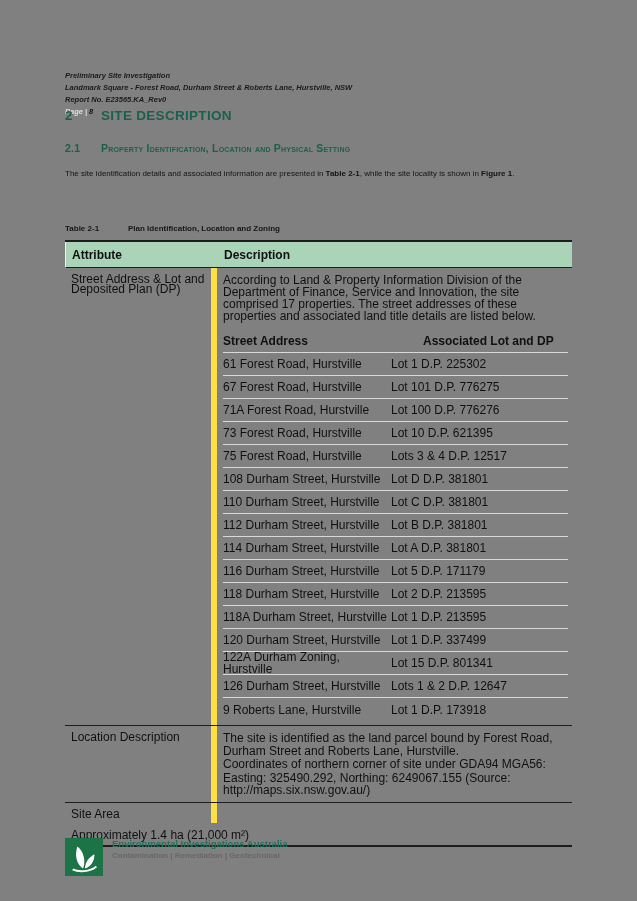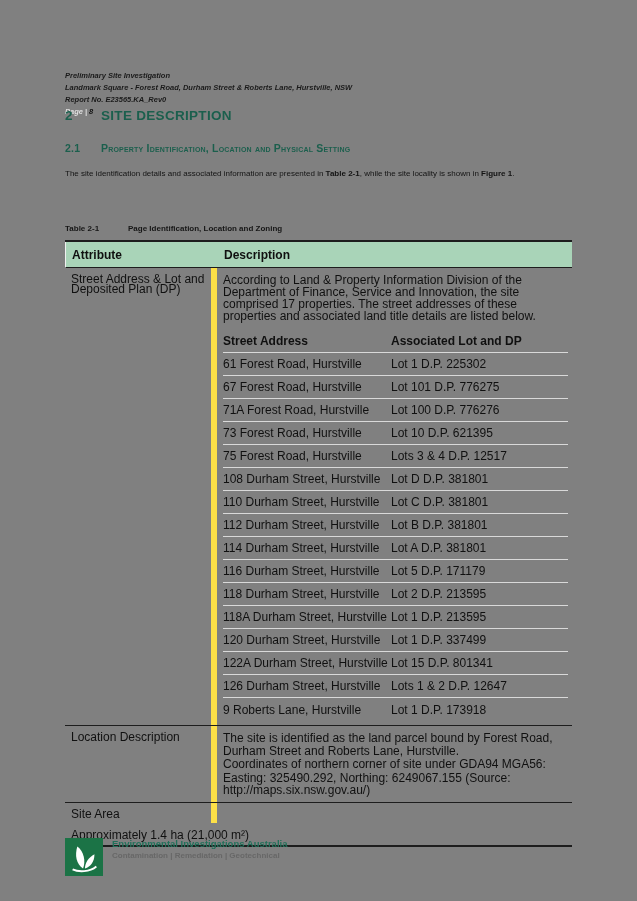--- a/index.html
+++ b/index.html
@@ -37,21 +37,21 @@
   .trow:last-child { border-bottom:none;flex-direction:column; }
   .attr-cell { width:152px; padding:6px 6px 4px 6px; border-right:6px solid #fde047; line-height:10px; color:#101010; }
   .desc-cell { flex:1; padding:6px 4px 4px 6px; line-height:12px; color:#101010; }
 
   
   .ntable { margin-top:8px; }
   .nrow { display:flex; align-items:center; height:23px; border-bottom:1px solid #d9d9d9; }
   .nrow:last-child { border-bottom:none; }
   .nrow .na { width:168px; }
   .nrow .nb { flex:1; }
-  .nhead { font-weight:700; }
+  .nhead { font-weight:700;gap:32px; }
 
   .loc-line { margin-bottom:1px; line-height:12.5px; }
 
   
   .footer { position:absolute; left:65px; top:838px; display:flex; align-items:flex-start; }
   .logo { width:38px; height:38px; }
   .brand { margin-left:9px; }
   .brand .company { color:#22705a; font-weight:700; font-size:9.5px; line-height:12px; }
   .brand .tagline { color:#676767; font-weight:700; font-size:8px; line-height:12px; }
 </style>
@@ -73,21 +73,21 @@
   </div>
   <div class="content h2" style="position:absolute;">
     <span class="num">2.1</span>
     <span>Property Identification, Location and Physical Setting</span>
   </div>
 
   <p class="content intro" style="position:absolute;"><span>The site identification details and associated information are presented in </span><b>Table 2-1</b><span>, while the site locality is shown in </span><b>Figure 1</b><span>.</span></p>
 
   <div class="content caption" style="position:absolute;">
     <span class="lbl">Table 2-1</span>
-    <span>Page Identification, Location and Zoning</span>
+    <span>Plan Identification, Location and Zoning</span>
   </div>
 
   <div class="content ei-table" style="position:absolute;">
     <div class="thead">
       <div class="c1">Attribute</div>
       <div class="c2">Description</div>
     </div>
 
     <div class="trow">
       <div class="attr-cell">Street Address &amp; Lot and Deposited Plan (DP)</div>
@@ -159,21 +159,21 @@
     <div class="na">118A Durham Street, Hurstville</div>
     <div class="nb">Lot 1 D.P. 213595</div>
   </div>
 
   <div class="nrow">
     <div class="na">120 Durham Street, Hurstville</div>
     <div class="nb">Lot 1 D.P. 337499</div>
   </div>
 
   <div class="nrow">
-    <div class="na">122A Durham Street, Hurstville</div>
+    <div class="na">122A Durham Zoning, Hurstville</div>
     <div class="nb">Lot 15 D.P. 801341</div>
   </div>
 
   <div class="nrow">
     <div class="na">126 Durham Street, Hurstville</div>
     <div class="nb">Lots 1 &amp; 2 D.P. 12647</div>
   </div>
 
   <div class="nrow">
     <div class="na">9 Roberts Lane, Hurstville</div>

